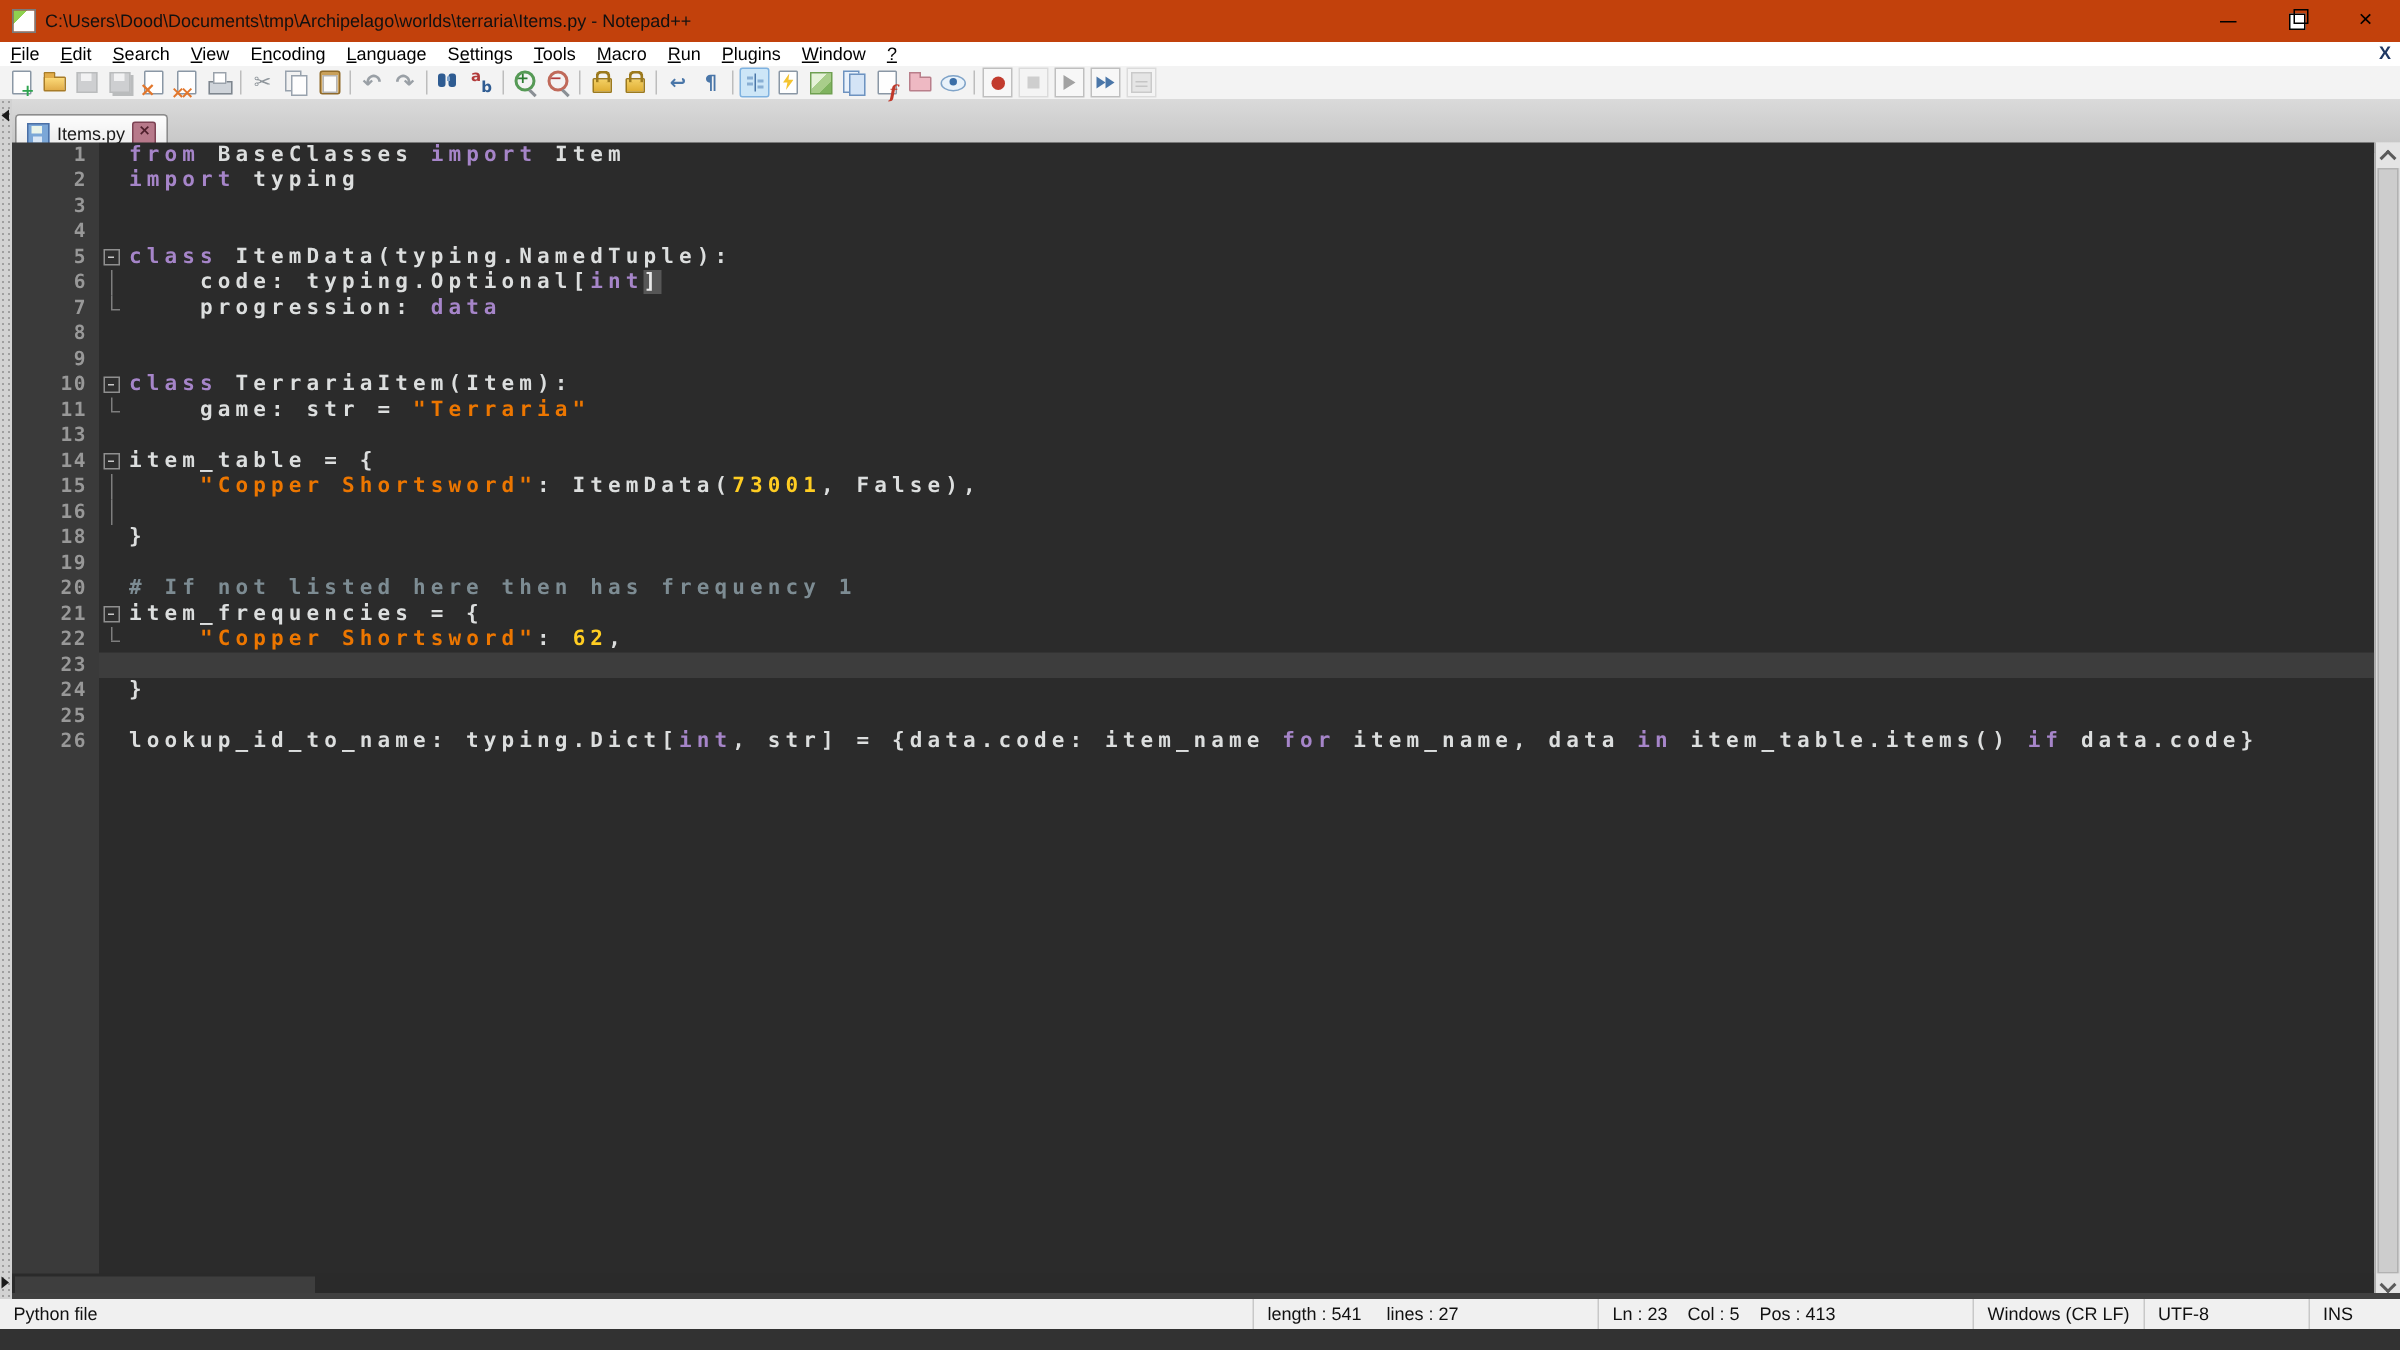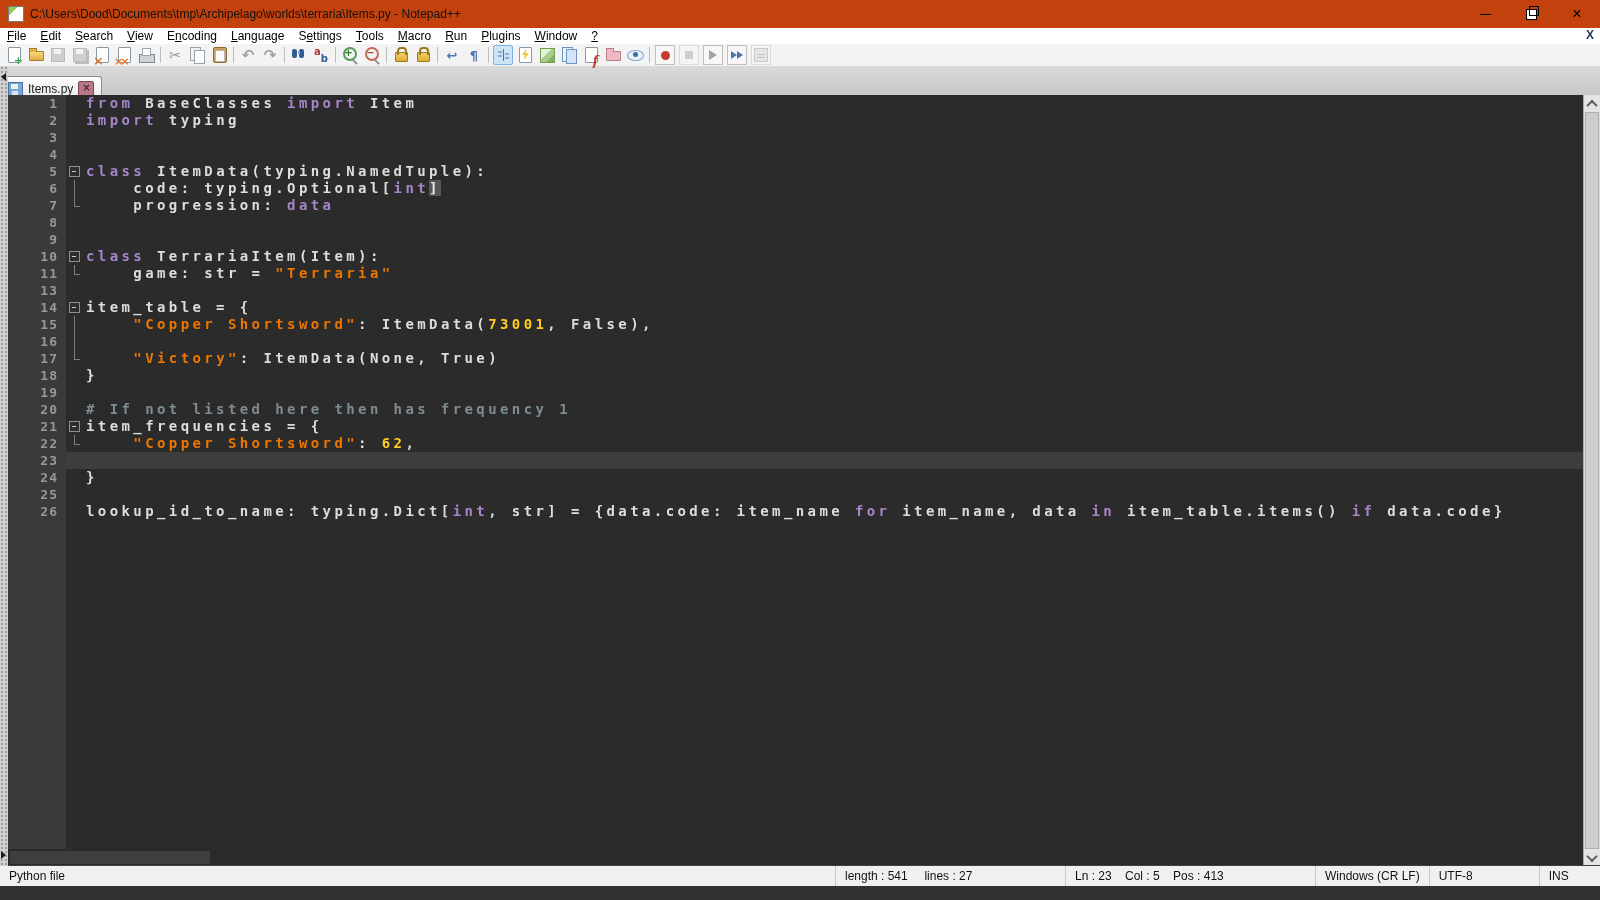--- a/index.html
+++ b/index.html
@@ -87,21 +87,21 @@
   .i-macro-record::before{content:"";width:9px;height:9px;background:#c23b2e;border-radius:50%;}
   .i-macro-stop::before{content:"";width:8px;height:8px;background:#a2a2a2;}
   .i-macro-play::before{content:"";border-left:8px solid #a2a2a2;border-top:5px solid transparent;border-bottom:5px solid transparent;}
   .i-macro-run-multiple::before{content:"";position:absolute;left:3px;top:5px;border-left:6px solid #4a76a8;border-top:4px solid transparent;border-bottom:4px solid transparent;}
   .i-macro-run-multiple::after{content:"";position:absolute;left:9px;top:5px;border-left:6px solid #4a76a8;border-top:4px solid transparent;border-bottom:4px solid transparent;}
   .i-macro-save::before{content:"";width:12px;height:12px;background:#d6d6d6;border:1px solid #9a9a9a;}
   .i-macro-save::after{content:"";position:absolute;left:5px;top:8px;width:8px;height:1px;background:#8e8e8e;box-shadow:0 3px 0 #8e8e8e;}
 
   
   .tabbar{height:36px;background:linear-gradient(#dadada,#c4c4c4);border-bottom:1px solid #8f8f8f;
-          display:flex;align-items:flex-end;padding-left:0;box-sizing:border-box;}
+          display:flex;align-items:flex-end;padding-left:10px;box-sizing:border-box;}
   .tab{height:25px;display:flex;align-items:center;gap:5px;padding:0 7px;box-sizing:border-box;
        background:linear-gradient(#fdfdfd,#e9e9e9);border:1px solid #8c8c8c;border-bottom:none;
        border-radius:3px 3px 0 0;font-size:12px;color:#1a1a1a;}
   .tab-floppy{width:13px;height:13px;background:#7ba7d7;border:1px solid #4a6fa5;position:relative;flex:none;}
   .tab-floppy::before{content:"";position:absolute;left:2px;top:1px;width:7px;height:5px;background:#eaf4ea;}
   .tab-floppy::after{content:"";position:absolute;left:3px;bottom:1px;width:6px;height:4px;background:#d9e7f6;}
   .tab-close{width:14px;height:14px;border-radius:2px;background:#b7798a;border:1px solid #7d4354;color:#4e1f2c;
              font:bold 10px/12px "DejaVu Sans",sans-serif;text-align:center;flex:none;}
 
   
@@ -137,21 +137,21 @@
 
   .vsb{position:absolute;right:0;top:95px;bottom:34px;width:17px;background:#dcdcdc;border-left:1px solid #ababab;box-sizing:border-box;}
   .vsb-btn{position:absolute;left:0;right:0;height:17px;display:flex;align-items:center;justify-content:center;background:#e4e4e4;}
   .vsb-up{top:0;}.vsb-down{bottom:0;}
   .chev{width:6px;height:6px;border-left:2px solid #5a5a5a;border-top:2px solid #5a5a5a;}
   .chev-up{transform:rotate(45deg) translate(1px,1px);}
   .chev-down{transform:rotate(225deg) translate(1px,1px);}
   .vsb-thumb{position:absolute;top:17px;bottom:17px;left:1px;right:1px;background:#cdcdcd;border:1px solid #b2b2b2;}
 
   
-  .statusbar{position:absolute;left:0;right:0;bottom:14px;height:20px;background:#f0f0f0;border-top:1px solid #404040;
+  .statusbar{position:absolute;left:0;right:0;bottom:14px;height:20px;background:#f0f0f0;border-top:4px solid #404040;
              display:flex;align-items:center;font-size:12px;color:#111;white-space:pre;margin-top:44px;}
   .sb-sec{padding:0 9px;height:100%;display:flex;align-items:center;box-sizing:border-box;}
   .sb-sec+.sb-sec{border-left:1px solid #c8c8c8;}
   .sb-doctype{flex:0 0 835px;}
   .sb-length{flex:0 0 230px;}
   .sb-caret{flex:0 0 250px;}
   .sb-eol{flex:0 0 110px;}
   .sb-enc{flex:0 0 110px;}
   .sb-ins{flex:1 1 auto;}
   .bottom-strip{position:absolute;left:0;right:0;bottom:0;height:14px;background:#323232;}
@@ -323,25 +323,20 @@
           <span class="num">15</span>
           <span class="fold-col f-line"></span>
           <span class="code"><span class="t-d">    </span><span class="t-s">"Copper Shortsword"</span><span class="t-d">: ItemData(</span><span class="t-n">73001</span><span class="t-d">, False),</span></span>
         </div>
         <div class="line">
           <span class="num">16</span>
           <span class="fold-col f-line"></span>
           <span class="code"></span>
         </div>
         <div class="line">
-          <span class="num">17</span>
-          <span class="fold-col f-corner"></span>
-          <span class="code"><span class="t-d">    </span><span class="t-s">"Victory"</span><span class="t-d">: ItemData(None, True)</span></span>
-        </div>
-        <div class="line">
           <span class="num">18</span>
           <span class="fold-col"></span>
           <span class="code"><span class="t-d">}</span></span>
         </div>
         <div class="line">
           <span class="num">19</span>
           <span class="fold-col"></span>
           <span class="code"></span>
         </div>
         <div class="line">

